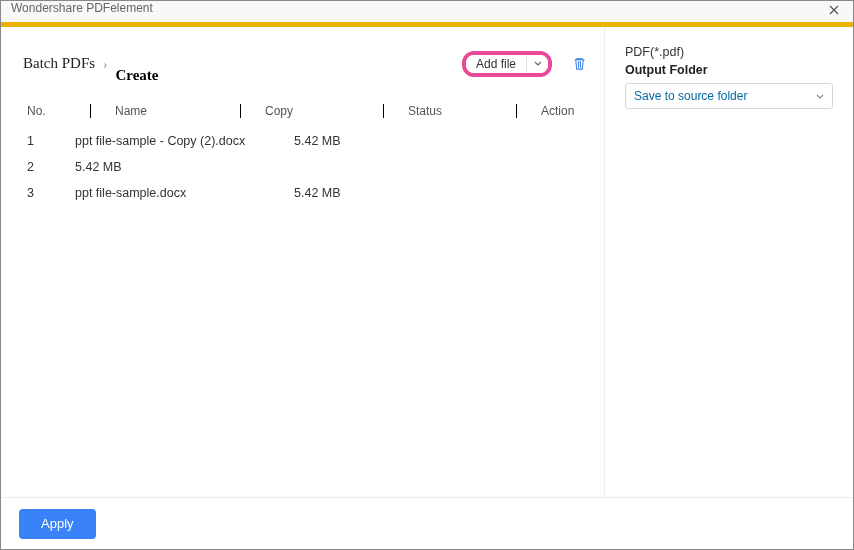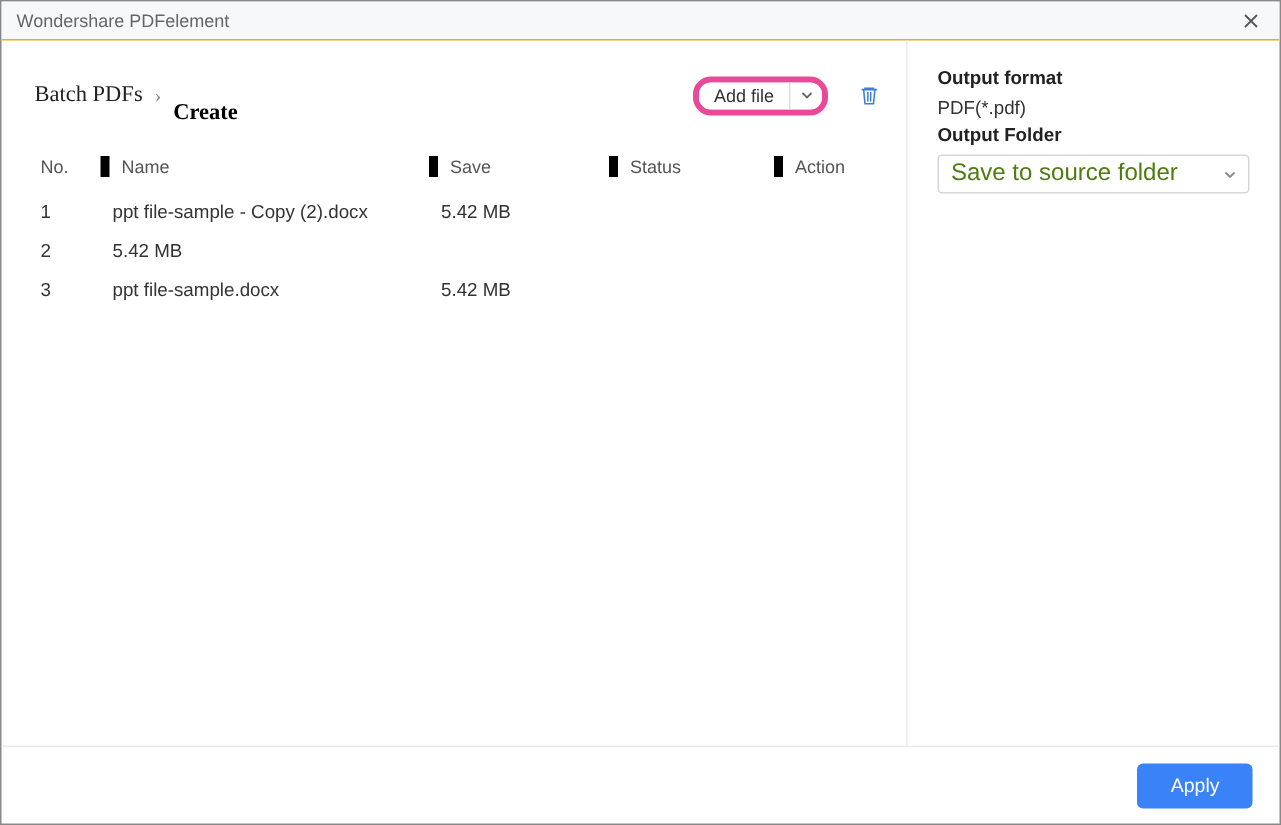--- a/index.html
+++ b/index.html
@@ -10,23 +10,22 @@
       background: #fff;
       width: 854px;
       height: 550px;
       overflow: hidden;
       border: 1px solid #888;
     }
     .titlebar {
       height: 26px;
       background: #f7f8f9;
       display: flex;
-      align-items: center;
       padding: 0 10px;
-      border-bottom: 1px solid #eab308;
+      border-bottom: 5px solid #eab308;
       color: #666;
       font-size: 12px;
     }
     .titlebar .spacer { flex: 1; }
     .close-btn {
       width: 18px; height: 18px;
       display: flex; align-items: center; justify-content: center;
       cursor: pointer;
       color: #555;
     }
@@ -89,24 +88,25 @@
       width: 22px; height: 22px;
       display: flex; align-items: center; justify-content: center;
       cursor: pointer;
       color: #3a7fe0;
     }
     .table-header {
       display: flex;
       color: #555;
       font-size: 12px;
       padding: 6px 0;
+      gap: 23px;
     }
     .table-header > div {
-      border-left: 6px solid #000000;
-      padding-left: 8px;
+      border-left: 1px solid #000000;
+      padding-left: 24px;
     }
     .table-header > div:first-child { border-left: none; padding-left: 4px;}
     .col-no { width: 44px; }
     .col-name { flex: 1; }
     .col-size { width: 120px; }
     .col-status { width: 110px; }
     .col-action { width: 74px; }
     .table-body { margin-top: 4px; }
     .table-row {
       display: flex;
@@ -130,32 +130,32 @@
       color: #333;
       margin-bottom: 4px;
     }
     .select-box {
       border: 1px solid #d6d6d6;
       border-radius: 3px;
       height: 26px;
       display: flex;
       align-items: center;
       padding: 0 8px;
-      font-size: 16px;
-      color: #4d7c0f;
+      font-size: 12px;
+      color: #0369a1;
       cursor: pointer;
       justify-content: space-between;
     }
     .select-box .chev-down { color: #888; font-size: 11px; }
     .footer {
       height: 52px;
       border-top: 1px solid #ececec;
       display: flex;
       align-items: center;
-      justify-content: flex-end;
+      justify-content: flex-start;
       padding: 0 18px;
     }
     .apply-btn {
       background: #3a82f7;
       color: #fff;
       border: none;
       border-radius: 4px;
       height: 30px;
       padding: 0 22px;
       font-size: 13px;
@@ -196,21 +196,21 @@
       <div class="trash-btn">
         <svg width="15" height="15" viewBox="0 0 16 16">
             <path d="M3 4 h10 M5 4 V3 h6 v1 M4 4 l1 10 h6 l1 -10 M7 6 v6 M9 6 v6" stroke="currentColor" stroke-width="1.1" fill="none" stroke-linecap="round"></path>
           </svg>
       </div>
     </div>
 
     <div class="table-header">
       <div class="col-no">No.</div>
       <div class="col-name">Name</div>
-      <div class="col-size">Save</div>
+      <div class="col-size">Copy</div>
       <div class="col-status">Status</div>
       <div class="col-action">Action</div>
     </div>
 
     <div class="table-body">
       <div class="table-row">
         <div class="col-no">1</div>
         <div class="col-name">ppt file-sample - Copy (2).docx</div>
         <div class="col-size">5.42 MB</div>
         <div class="col-status"></div>
@@ -226,21 +226,20 @@
         <div class="col-no">3</div>
         <div class="col-name">ppt file-sample.docx</div>
         <div class="col-size">5.42 MB</div>
         <div class="col-status"></div>
         <div class="col-action"></div>
       </div>
     </div>
   </div>
 
   <div class="right-pane">
-    <div class="side-label">Output format</div>
     <div class="side-value">PDF(*.pdf)</div>
 
     <div class="side-label">Output Folder</div>
     <div class="select-box">
       <span>Save to source folder</span>
       <span class="chev-down">
         <svg width="8" height="5" viewBox="0 0 8 5">
             <path d="M1 1 L4 4 L7 1" stroke="currentColor" stroke-width="1.2" fill="none"></path>
           </svg>
       </span>

